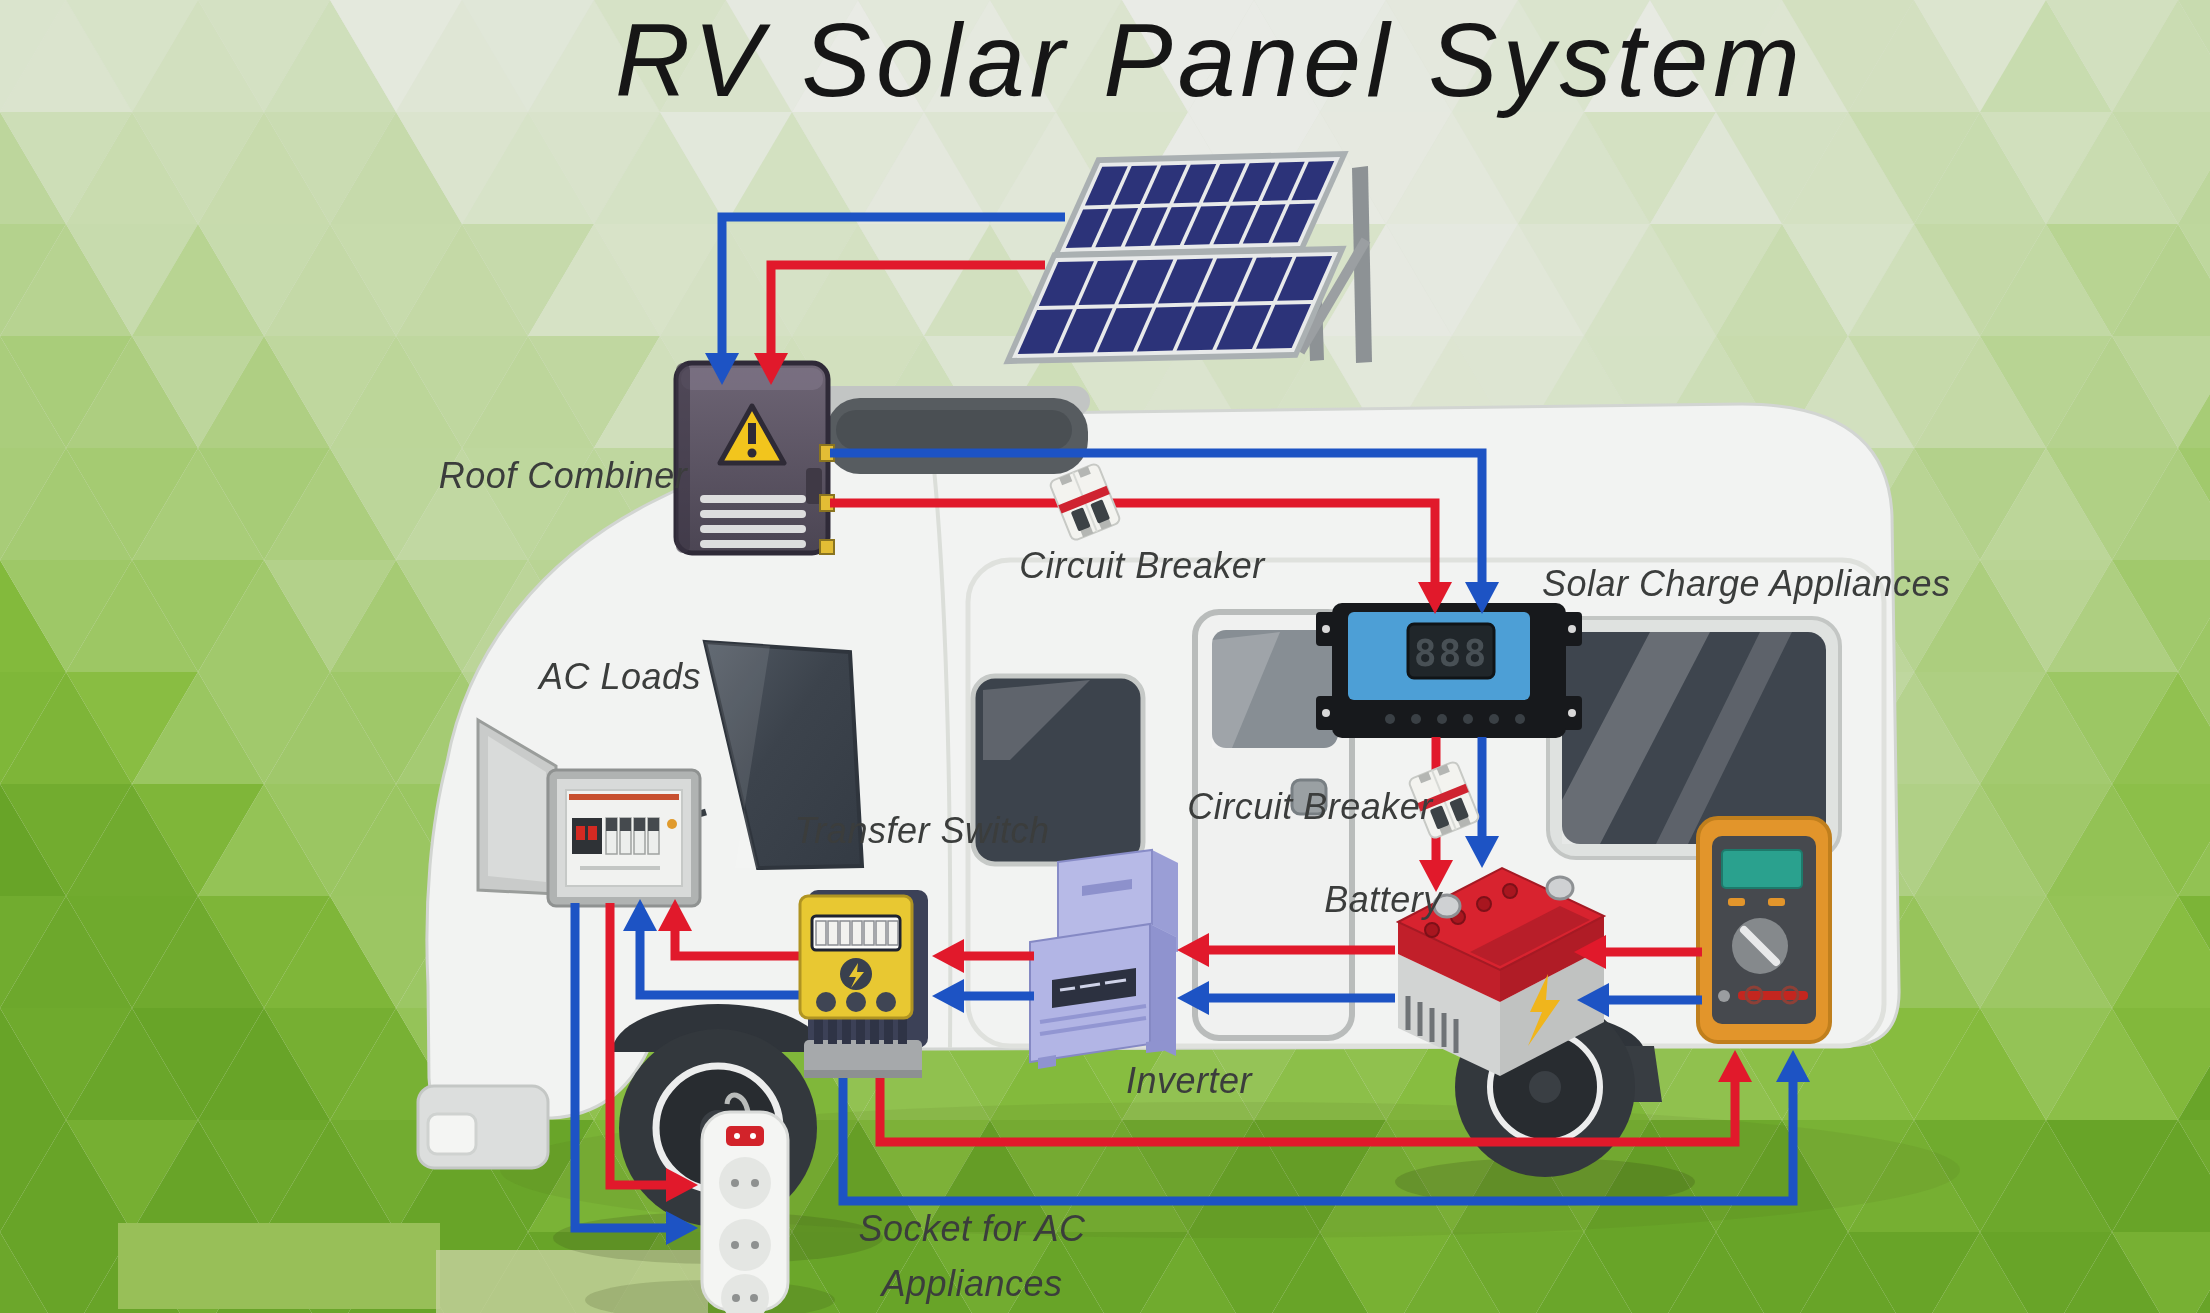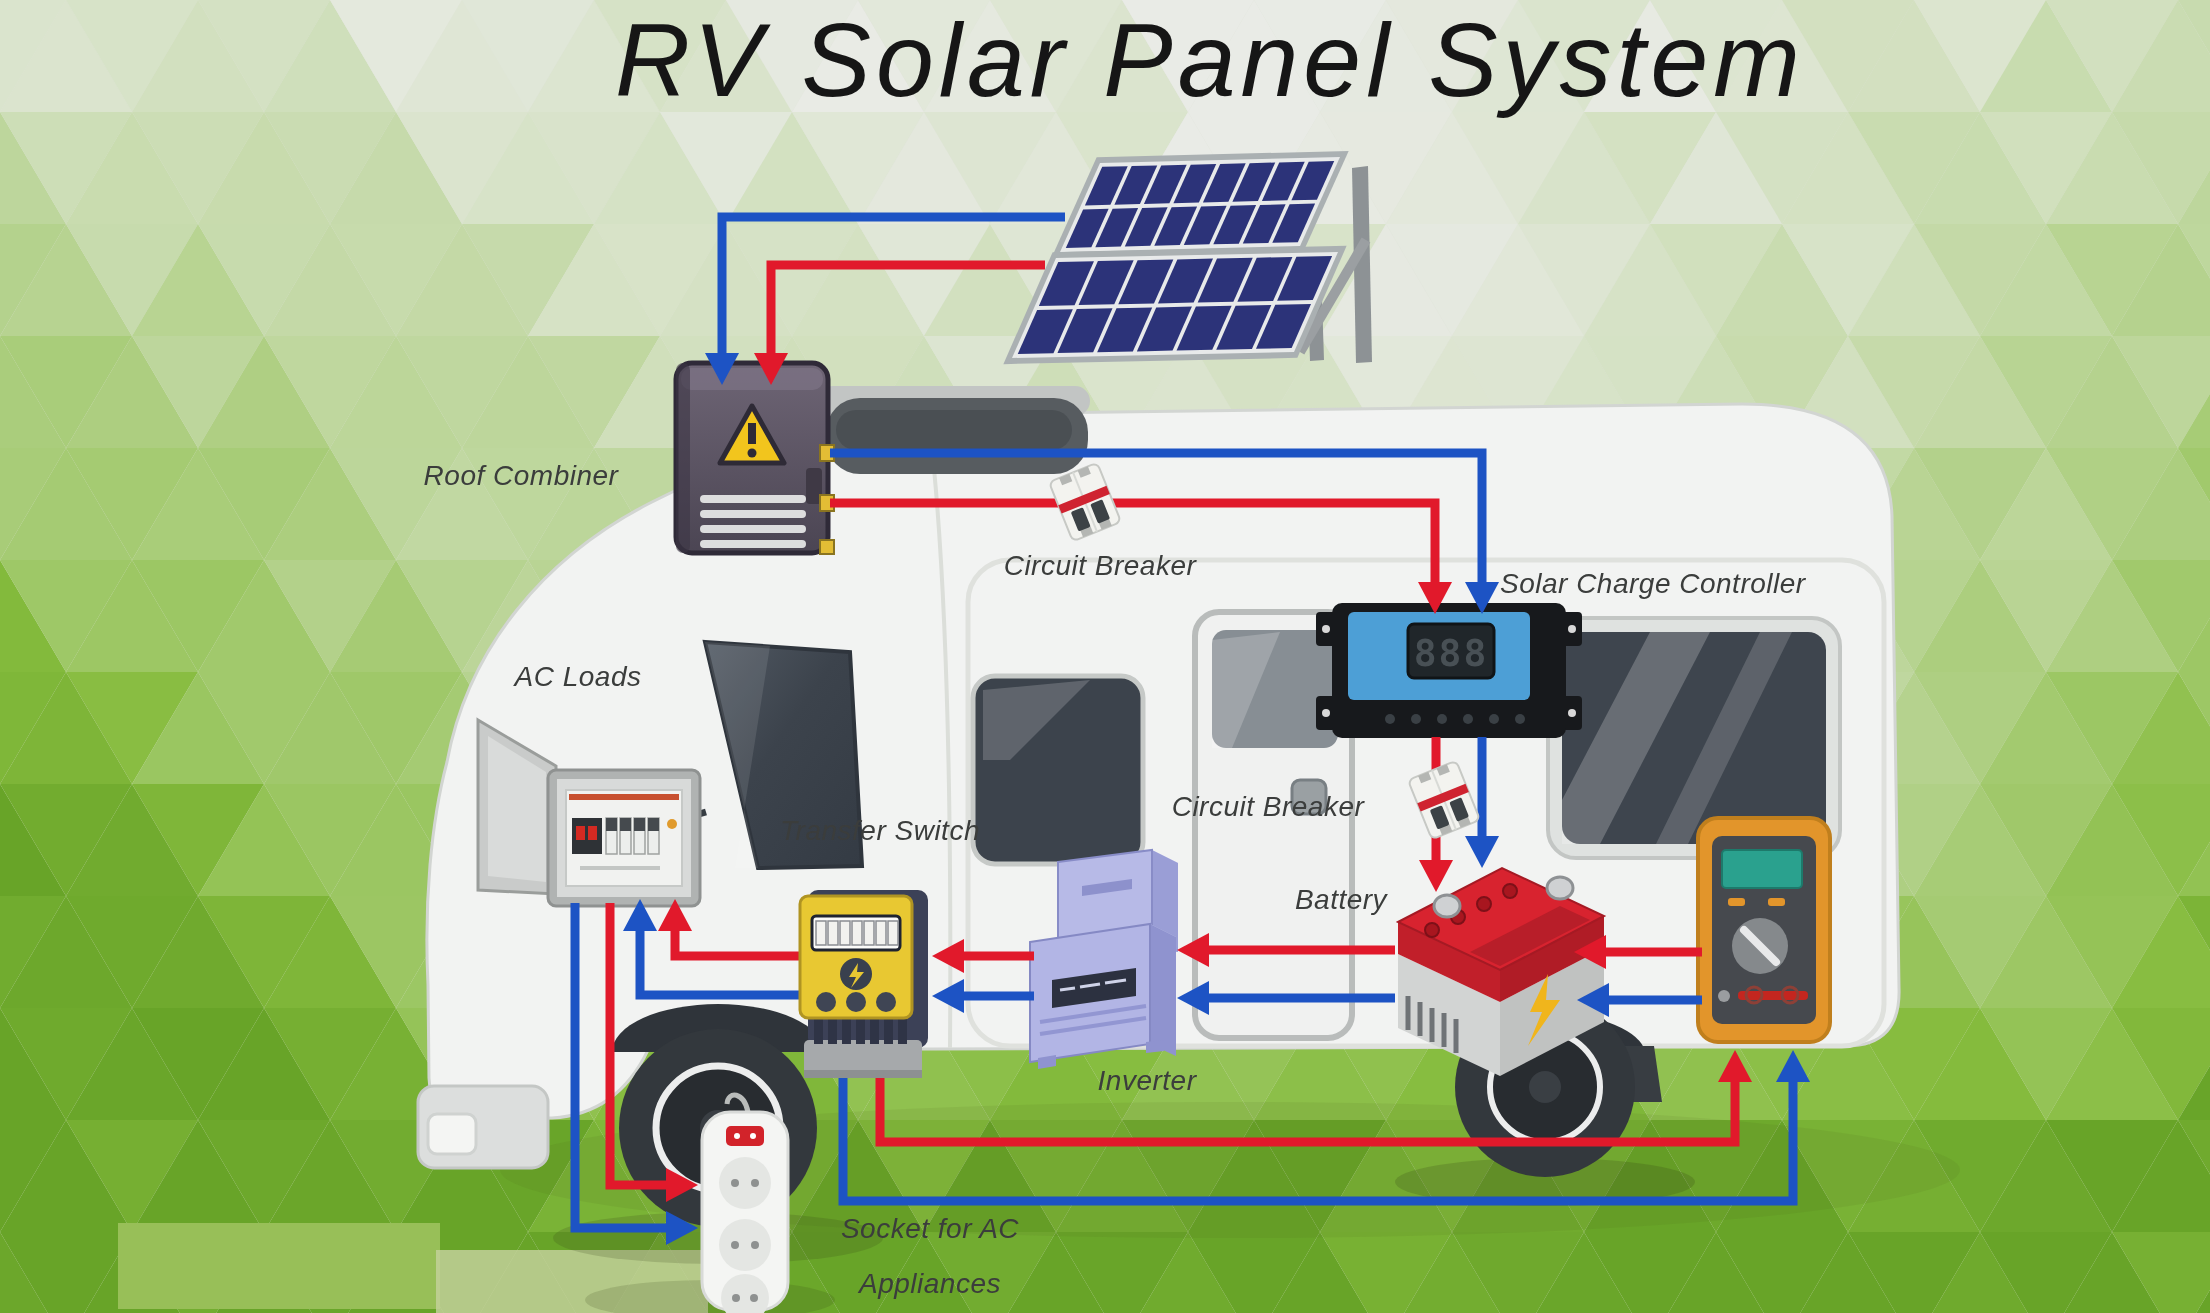--- a/index.html
+++ b/index.html
@@ -1,22 +1,22 @@
 <!DOCTYPE html>
 <html><head>
 <meta charset="utf-8">
 <style>
   html,body{margin:0;padding:0;background:#dfe3d8;}
   #stage{position:relative;width:2210px;height:1313px;overflow:hidden;
          font-family:"Liberation Sans",sans-serif;}
   #bg-tris,#scene{position:absolute;left:0;top:0;width:2210px;height:1313px;display:block;}
   .labels{position:absolute;left:0;top:0;width:2210px;height:1313px;pointer-events:none;font-style:italic;}
-  .lbl{position:absolute;color:#3b3d3c;font-size:28px;font-weight:400;
+  .lbl{position:absolute;color:#3b3d3c;font-size:36px;font-weight:400;
        letter-spacing:0.5px;line-height:55px;text-align:center;white-space:nowrap;
-       transform:translate(-50%,-50%);}
+       transform:translate(-50%,-50%);margin-left:42px;}
   .lbl.left-align{transform:translate(0,-50%);text-align:left;}
   #title{position:absolute;left:1210px;top:60px;transform:translate(-50%,-50%);
          color:#161616;font-size:104px;font-weight:400;letter-spacing:5px;white-space:nowrap;}
 </style>
 </head>
 <body>
 
 <div id="stage">
 
   <svg id="bg-tris" viewBox="0 0 2210 1313" xmlns="http://www.w3.org/2000/svg">
@@ -909,21 +909,21 @@
 
   <div class="labels">
     <div id="title">RV Solar Panel System</div>
 
     <div class="lbl" style="left:521px;top:475px;">
       <div>Roof Combiner</div>
     </div>
 
     <div class="lbl" style="left:1100px;top:565px;">Circuit Breaker</div>
 
-    <div class="lbl left-align" style="left:1500px;top:583px;">Solar Charge Controller</div>
+    <div class="lbl left-align" style="left:1500px;top:583px;">Solar Charge Appliances</div>
 
     <div class="lbl" style="left:578px;top:676px;">
       <div>AC Loads</div>
     </div>
 
     <div class="lbl" style="left:880px;top:830px;text-align:right;">Transfer Switch</div>
 
     <div class="lbl" style="left:1268px;top:806px;">Circuit Breaker</div>
 
     <div class="lbl" style="left:1341px;top:899px;text-align:center;">Battery</div>

